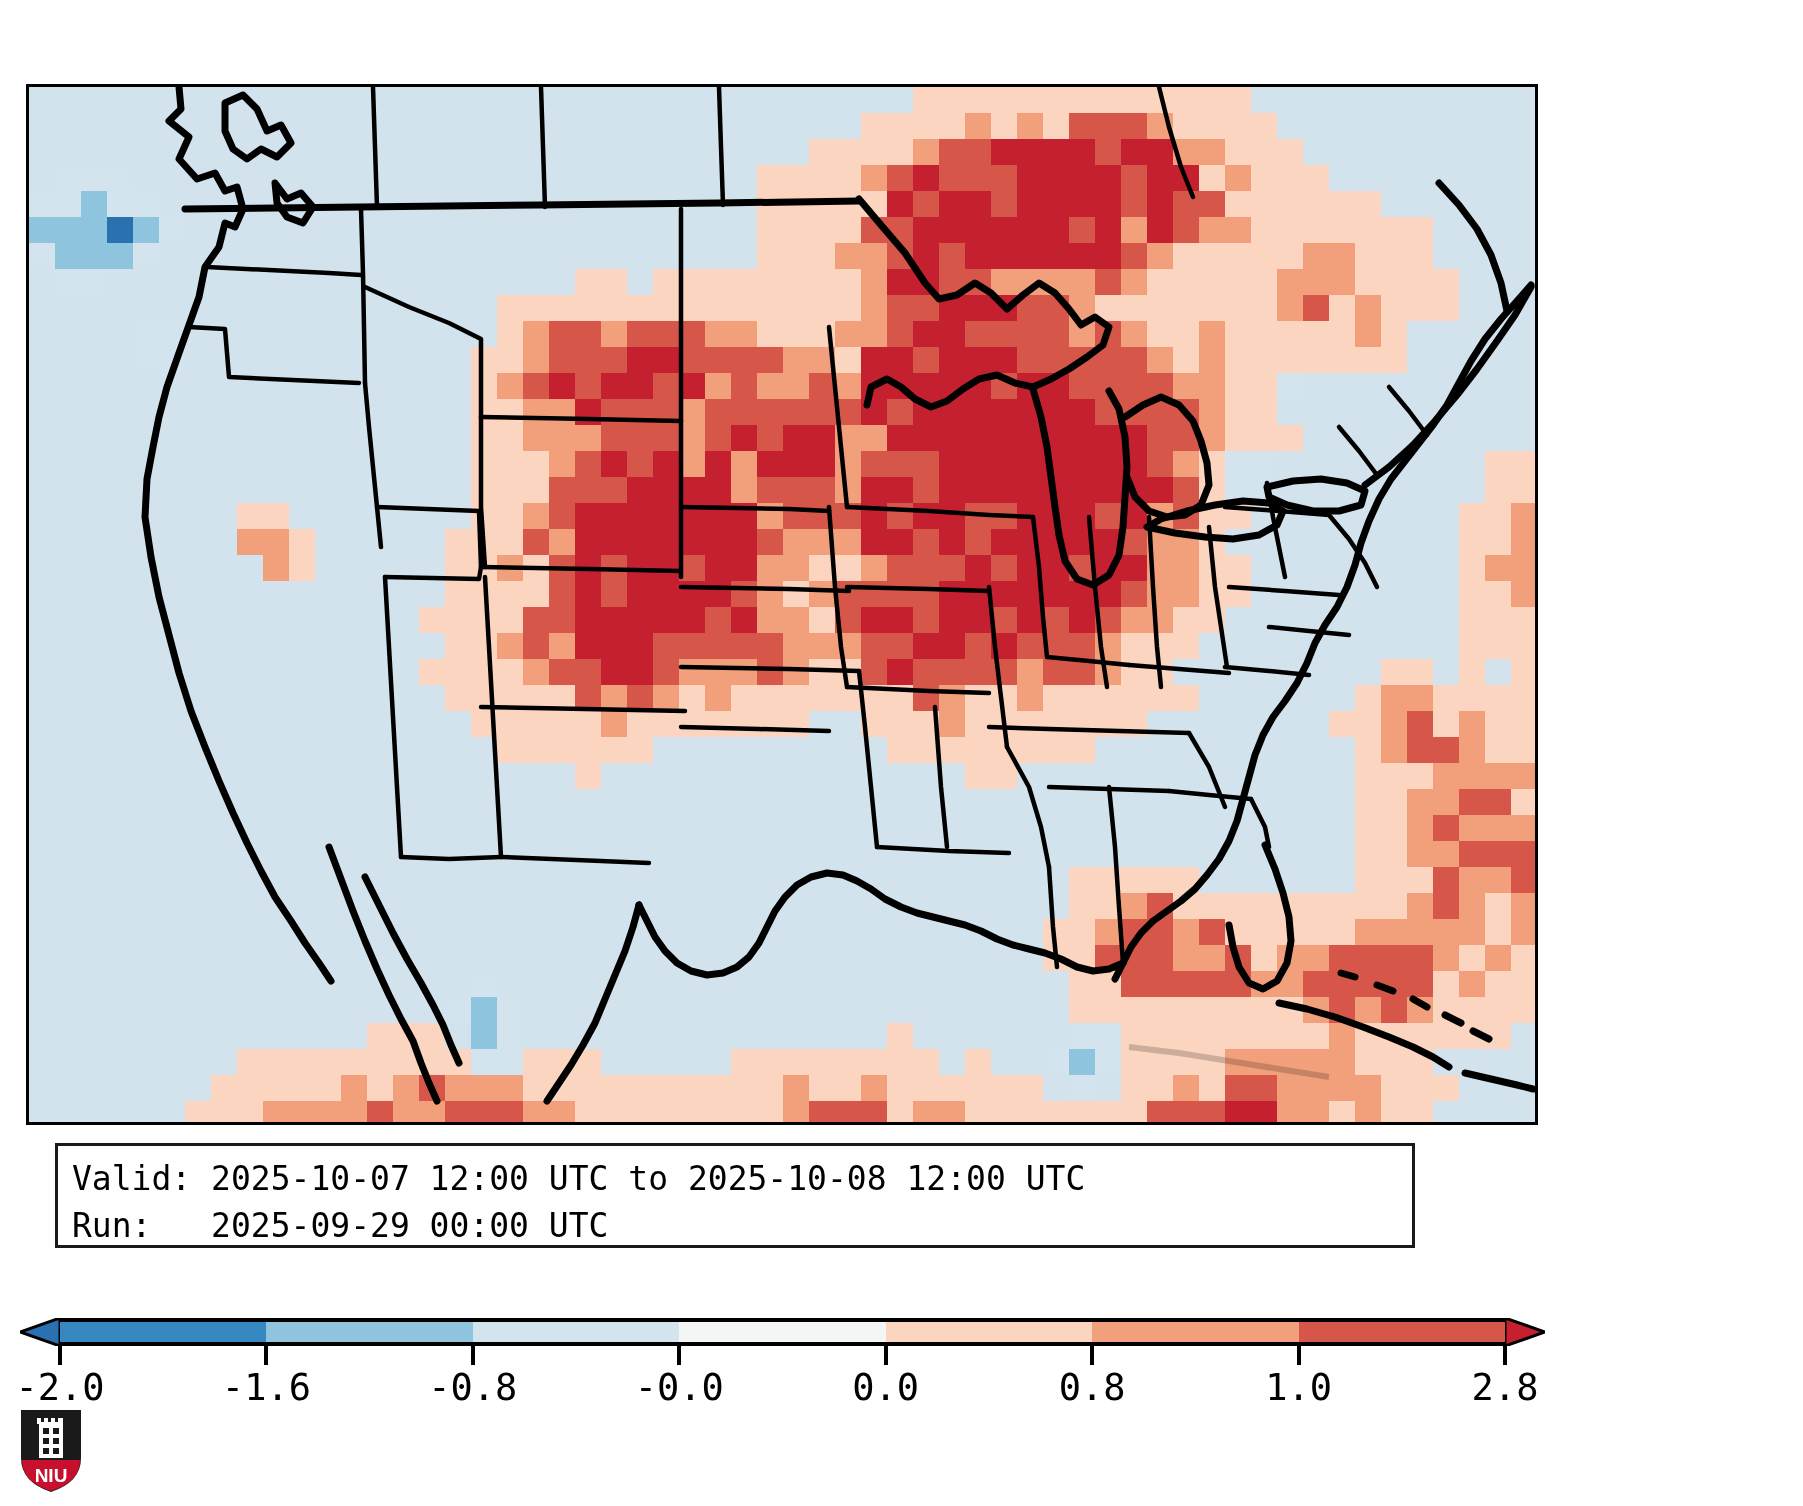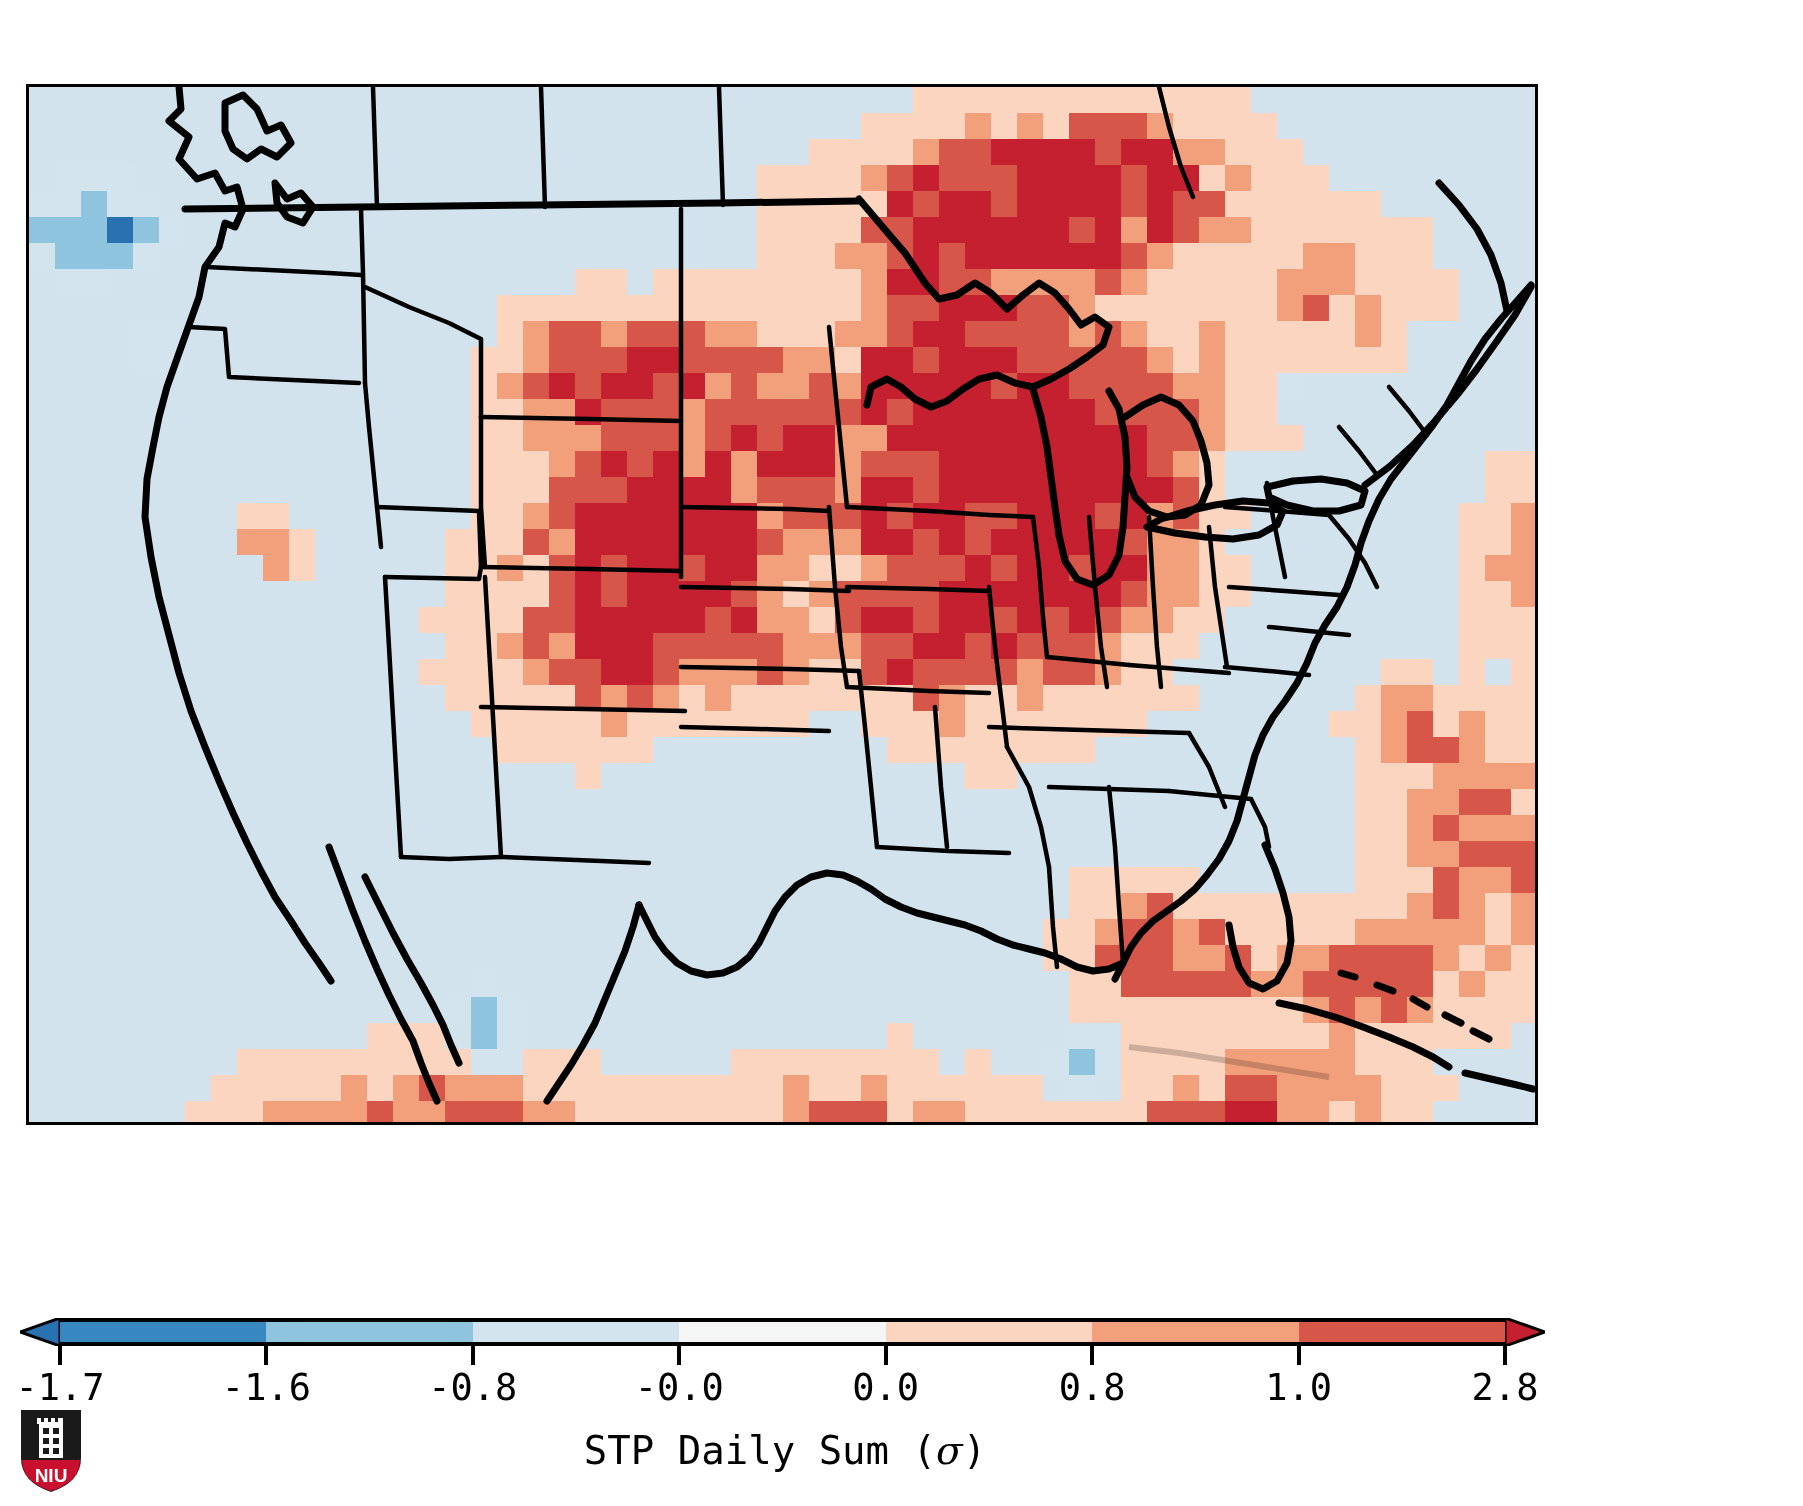--- a/index.html
+++ b/index.html
@@ -1348,20 +1348,24 @@
         </g>
       </svg>
 
       <svg class="maplayer" viewBox="0 0 1506 1035" preserveAspectRatio="none" style="opacity:.18">
         <path d="M1100 960 L1150 966 L1200 974 L1250 982 L1300 990" fill="none" stroke="#000" stroke-width="6"></path>
       </svg>
     </div>
 
   </div>
 
+  <div id="infobox">
+    <div class="infoline">Valid: 2025-10-07 12:00 UTC to 2025-10-08 12:00 UTC</div>
+    <div class="infoline">Run:   2025-09-29 00:00 UTC</div>
+  </div>
 
   <div id="cbwrap">
     <svg id="cbtri-left" class="cbtri" viewBox="0 0 40 28" preserveAspectRatio="none">
       <polygon points="40,0 40,28 0,14" id="tri-l-fill" stroke="#000" stroke-width="3" fill="#2a71b2"></polygon>
     </svg>
     <div id="cbbody">
         <div class="band" style="background: rgb(55, 135, 192); flex: 1 1 0px;"></div>
         <div class="band" style="background: rgb(142, 196, 222); flex: 1 1 0px;"></div>
         <div class="band" style="background: rgb(212, 228, 239); flex: 1 1 0px;"></div>
         <div class="band" style="background: rgb(244, 245, 245); flex: 1 1 0px;"></div>
@@ -1377,31 +1381,30 @@
       <div class="tk" style="left: -2px;"></div>
       <div class="tk" style="left: 204.429px;"></div>
       <div class="tk" style="left: 410.857px;"></div>
       <div class="tk" style="left: 617.286px;"></div>
       <div class="tk" style="left: 823.714px;"></div>
       <div class="tk" style="left: 1030.14px;"></div>
       <div class="tk" style="left: 1236.57px;"></div>
       <div class="tk" style="left: 1443px;"></div>
     </div>
   <div id="cblabels">
-      <div class="lb" style="left: 60px;">-1.7</div>
+      <div class="lb" style="left: 60px;">-2.0</div>
       <div class="lb" style="left: 266.429px;">-1.6</div>
       <div class="lb" style="left: 472.857px;">-0.8</div>
       <div class="lb" style="left: 679.286px;">-0.0</div>
       <div class="lb" style="left: 885.714px;">0.0</div>
       <div class="lb" style="left: 1092.14px;">0.8</div>
       <div class="lb" style="left: 1298.57px;">1.0</div>
       <div class="lb" style="left: 1505px;">2.8</div>
     </div>
 
-  <div id="cbtitle"><span>STP Daily Sum (</span><span class="sig">σ</span><span>)</span></div>
 
   <svg id="niulogo" viewBox="0 0 68 86">
     <path id="logo-shield" d="M4 2 L64 2 L64 50 Q64 74 34 84 Q4 74 4 50 Z" fill="#1a1a1a"></path>
     <path id="logo-band" d="M5 52 L63 52 L63 52 Q63 74 34 83 Q5 74 5 52 Z" fill="#c8102e"></path>
     <g id="logo-tower" fill="#ffffff">
       <rect x="22" y="14" width="24" height="36"></rect>
       <rect x="20" y="10" width="4" height="6"></rect>
         <rect x="27" y="10" width="4" height="6"></rect>
       <rect x="34" y="10" width="4" height="6"></rect>
         <rect x="41" y="10" width="5" height="6"></rect>

